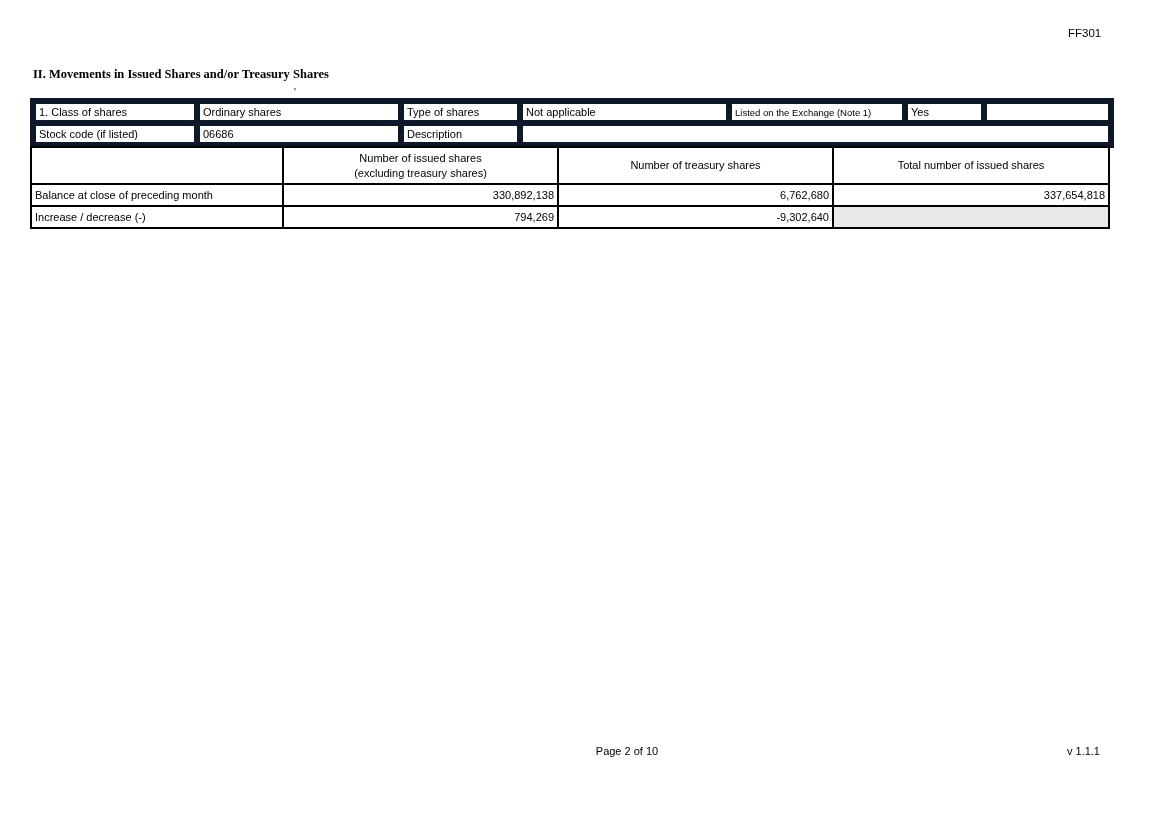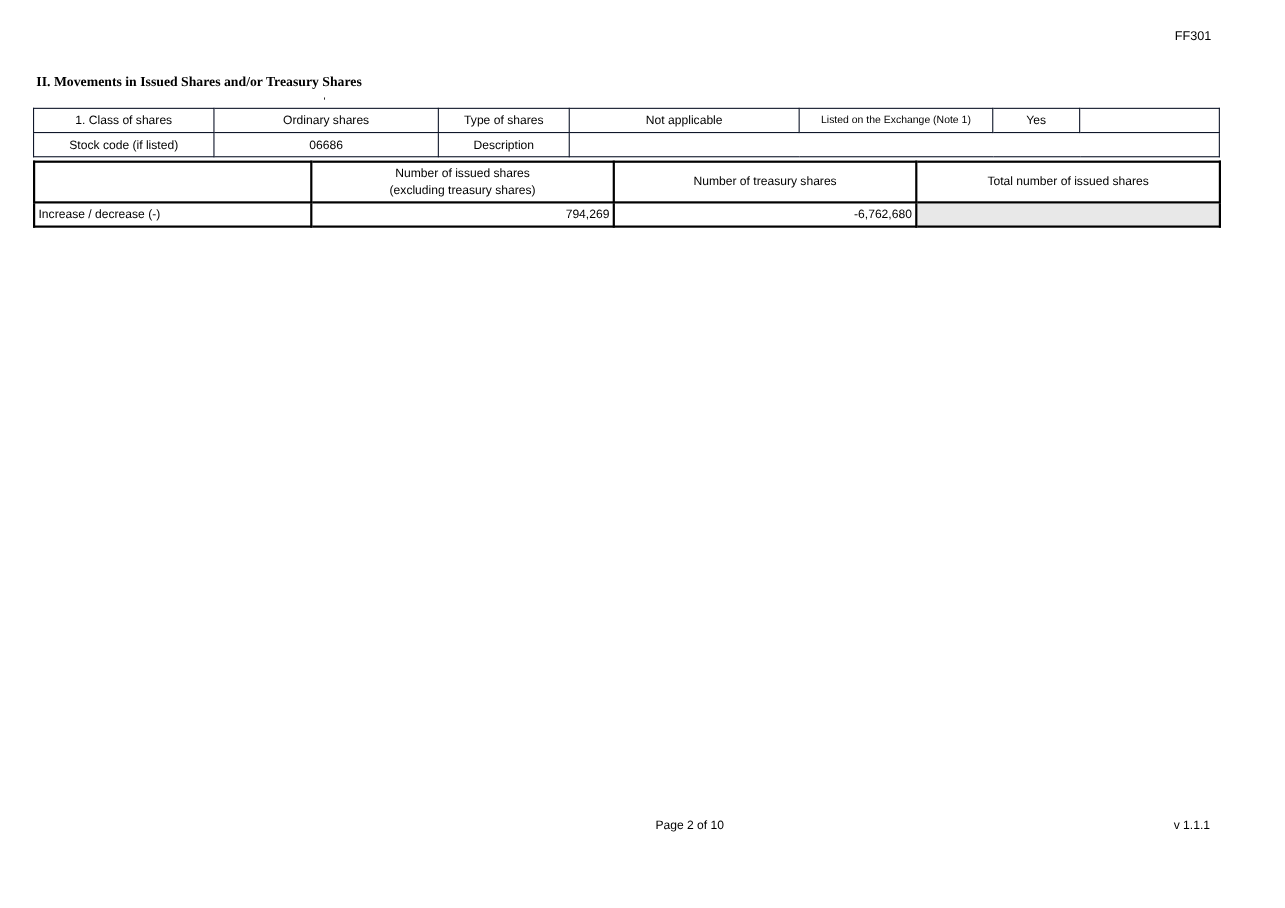--- a/index.html
+++ b/index.html
@@ -46,23 +46,22 @@
     font-size: 11px;
   }
   
   .t1 {
     position: absolute;
     left: 30px;
     top: 98px;
     width: 1078px;
   }
   .t1 td {
-    border: 1px solid #0f172a;
+    border: 6px solid #0f172a;
     height: 22px;
-    text-align: center;
   }
   .t1 td.small {
     font-size: 9.5px;
   }
   
   .t2 {
     position: absolute;
     left: 30px;
     top: 146px;
     width: 1078px;
@@ -146,22 +145,28 @@
       <tr class="hdr">
     <td></td>
     <td>
       <span style="display:block">Number of issued shares</span>
       <span style="display:block">(excluding treasury shares)</span>
     </td>
     <td>Number of treasury shares</td>
     <td>Total number of issued shares</td>
   </tr>
   <tr class="datarow">
+    <td>Balance at close of preceding month</td>
+    <td class="num">330,892,138</td>
+    <td class="num">6,762,680</td>
+    <td class="num">337,654,818</td>
+  </tr>
+  <tr class="datarow">
     <td>Increase / decrease (-)</td>
     <td class="num">794,269</td>
-    <td class="num">-6,762,680</td>
+    <td class="num">-9,302,640</td>
     <td class="num shaded"></td>
   </tr>
 </tbody>
   </table>
 
 <div class="footer-center">Page 2 of 10</div>
 <div class="footer-version">v 1.1.1</div>
 
 </body></html>

